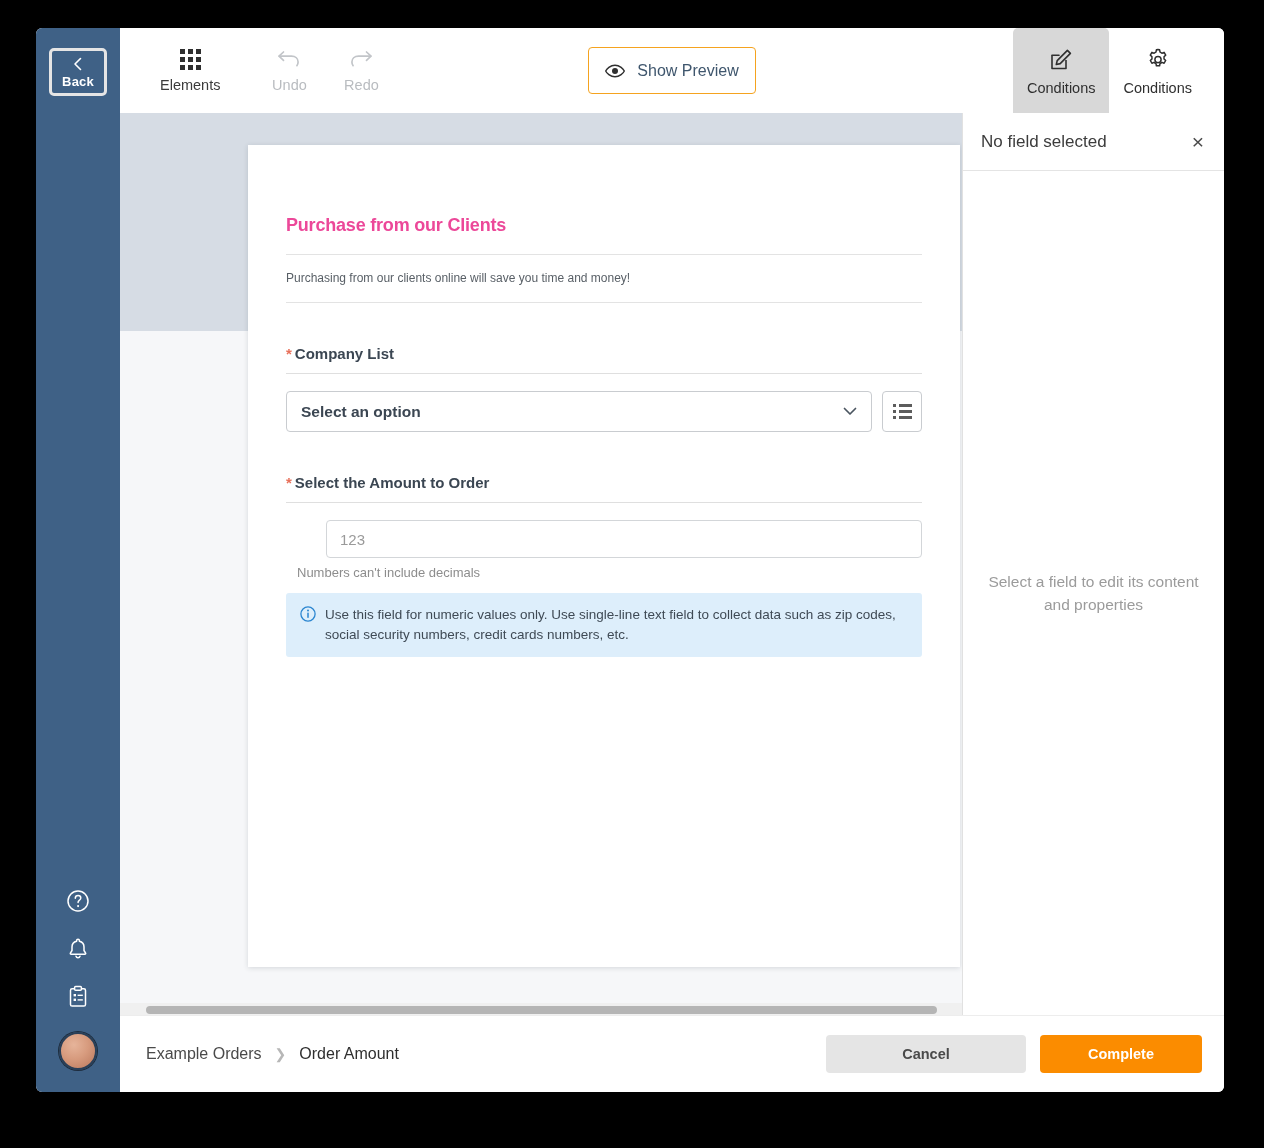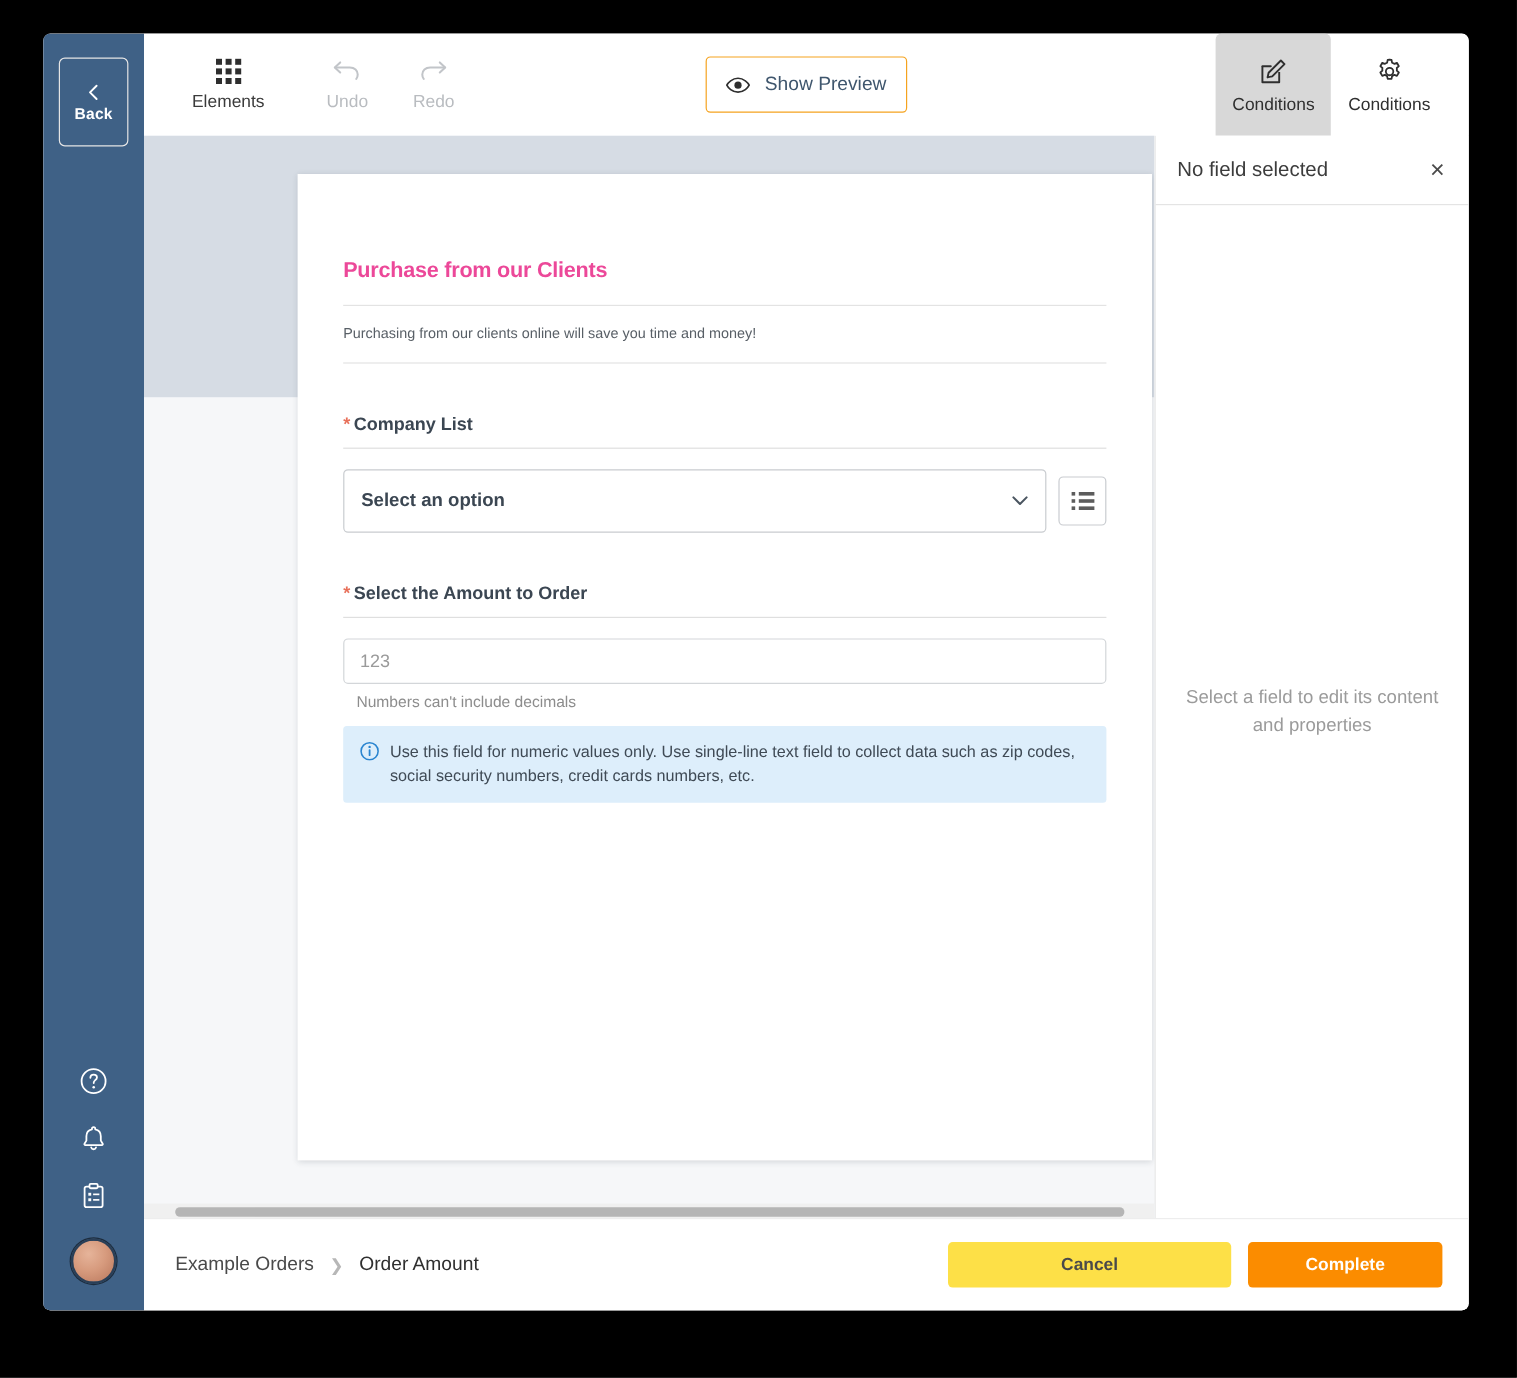--- a/index.html
+++ b/index.html
@@ -24,22 +24,22 @@
     width: 84px;
     background: #3f6186;
     flex: 0 0 84px;
     position: relative;
     display: flex;
     flex-direction: column;
     align-items: center;
   }
   .back-btn {
     margin-top: 20px;
-    width: 58px; height: 74px;
-    border: 1px solid #e5e5e5;
+    width: 58px; height: 48px;
+    border: 3px solid #e5e5e5;
     border-radius: 5px;
     display: flex; flex-direction: column;
     align-items: center; justify-content: center;
     gap: 2px;
     cursor: pointer;
   }
   .back-btn .chev { width: 16px; height: 16px; }
   .back-btn .lbl {
     color: #ffffff; font-size: 13px; font-weight: bold;
     letter-spacing: .2px;
@@ -161,21 +161,21 @@
     font-size: 15px; font-weight: bold; color: #3b4652;
     padding-bottom: 11px;
     border-bottom: 1px solid #dfdfdf;
   }
   .field-label.short { width: 290px; }
   .req { color: #e8705a; font-weight: bold; margin-right: 3px; }
 
   .select-row { display: flex; align-items: center; gap: 10px; margin-top: 17px; }
   .select-box {
     flex: 1;
-    height: 53px;
+    height: 41px;
     border: 1px solid #c9ccd0;
     border-radius: 4px;
     background: #fff;
     display: flex; align-items: center;
     padding: 0 14px;
     font-size: 15.5px; color: #3b4652; font-weight: 600;
     cursor: pointer;
   }
   .select-box .caret { margin-left: auto; }
   .list-btn {
@@ -194,20 +194,21 @@
   .text-input {
     margin-top: 17px;
     height: 38px;
     border: 1px solid #d3d6d9;
     border-radius: 4px;
     background: #fff;
     display: flex; align-items: center;
     padding: 0 13px;
     font-size: 15px; color: #9a9a9a;
     cursor: text;
+    margin-left: 40px;
   }
   .hint { font-size: 13px; color: #8d8d8d; margin-top: 7px; padding-left: 11px; }
 
   .info-box {
     margin-top: 13px;
     background: #ddeefb;
     border-radius: 3px;
     padding: 12px 14px 13px 14px;
     display: flex; gap: 9px;
     font-size: 13.5px; color: #3f4a55; line-height: 1.45;
@@ -279,21 +280,21 @@
   .crumb .c1 { font-size: 16px; color: #4a4a4a; cursor: pointer; }
   .crumb .c2 { font-size: 16px; color: #2f2f2f; }
   .crumb .sep { color: #b7b7b7; font-size: 14px; }
   .foot-actions { margin-left: auto; display: flex; gap: 14px; }
   .btn {
     height: 38px; border: none; border-radius: 4px;
     font-size: 14.5px; font-weight: bold;
     cursor: pointer;
     font-family: "Liberation Sans", sans-serif;
   }
-  .btn-cancel { width: 236px; background: #fde047; color: #4a4a4a; }
+  .btn-cancel { width: 200px; background: #e5e5e5; color: #4a4a4a; }
   .btn-complete { width: 162px; background: #fb8c00; color: #ffffff; }
 </style>
 </head>
 <body>
 
 <div id="app">
 
   <div class="rail">
     <div class="back-btn">
       <svg class="chev" viewBox="0 0 16 16">

